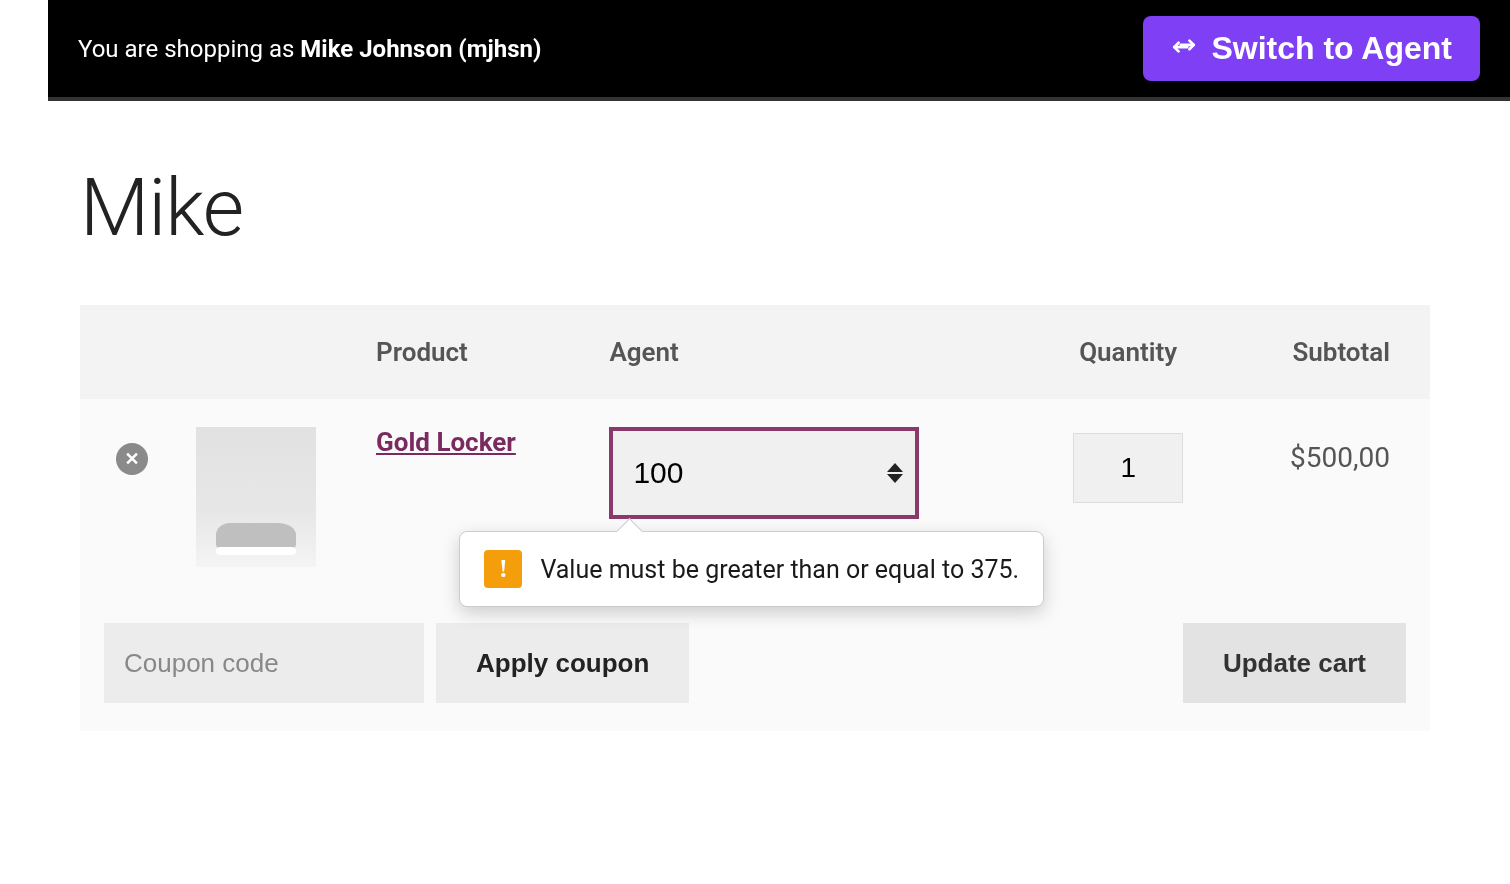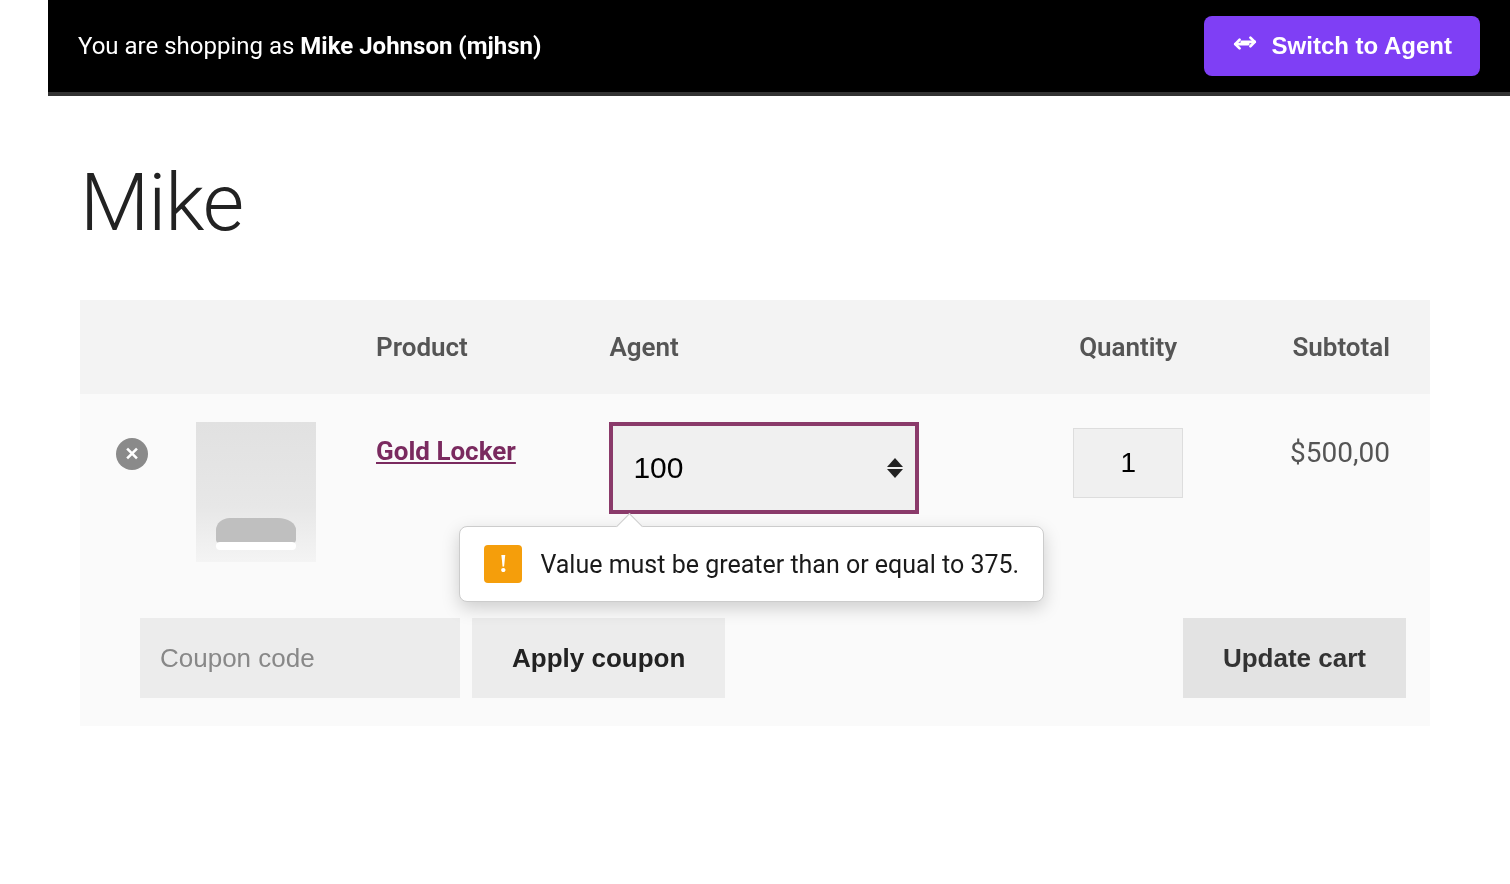--- a/index.html
+++ b/index.html
@@ -19,21 +19,21 @@
     font-size: 24px;
     font-weight: 400;
   }
   .topbar-text .bold { font-weight: 700; }
   .switch-btn {
     background: #7f3ff5;
     color: #fff;
     border: none;
     border-radius: 8px;
     padding: 14px 28px;
-    font-size: 24px;
+    font-size: 32px;
     font-weight: 700;
     display: flex;
     align-items: center;
     gap: 14px;
     cursor: pointer;
   }
   .switch-btn svg { width: 26px; height: 26px; }
   
   .container { padding: 60px 80px 0 80px; }
   h1.page-title {
@@ -107,21 +107,20 @@
     border-radius: 4px;
   }
   
   .product-link {
     color: #7a2a5f;
     text-decoration: underline;
     font-weight: 700;
     font-size: 26px;
     cursor: pointer;
     display: inline-block;
-    margin-top: 14px;
   }
   
   .price-cell { position: relative; }
   .price-input-wrap {
     position: relative;
     display: inline-block;
   }
   .price-input {
     width: 310px;
     height: 92px;
@@ -211,21 +210,20 @@
   }
   
   .actions-row td {
     background: #f4f4f4;
     padding: 28px 30px;
   }
   .actions-inner {
     display: flex;
     gap: 12px;
     align-items: center;
-    margin-left: 36px;
   }
   .coupon-input {
     width: 320px;
     height: 80px;
     border: none;
     background: #ececec;
     font-size: 26px;
     padding: 0 20px;
     color: #333;
     outline: none;

